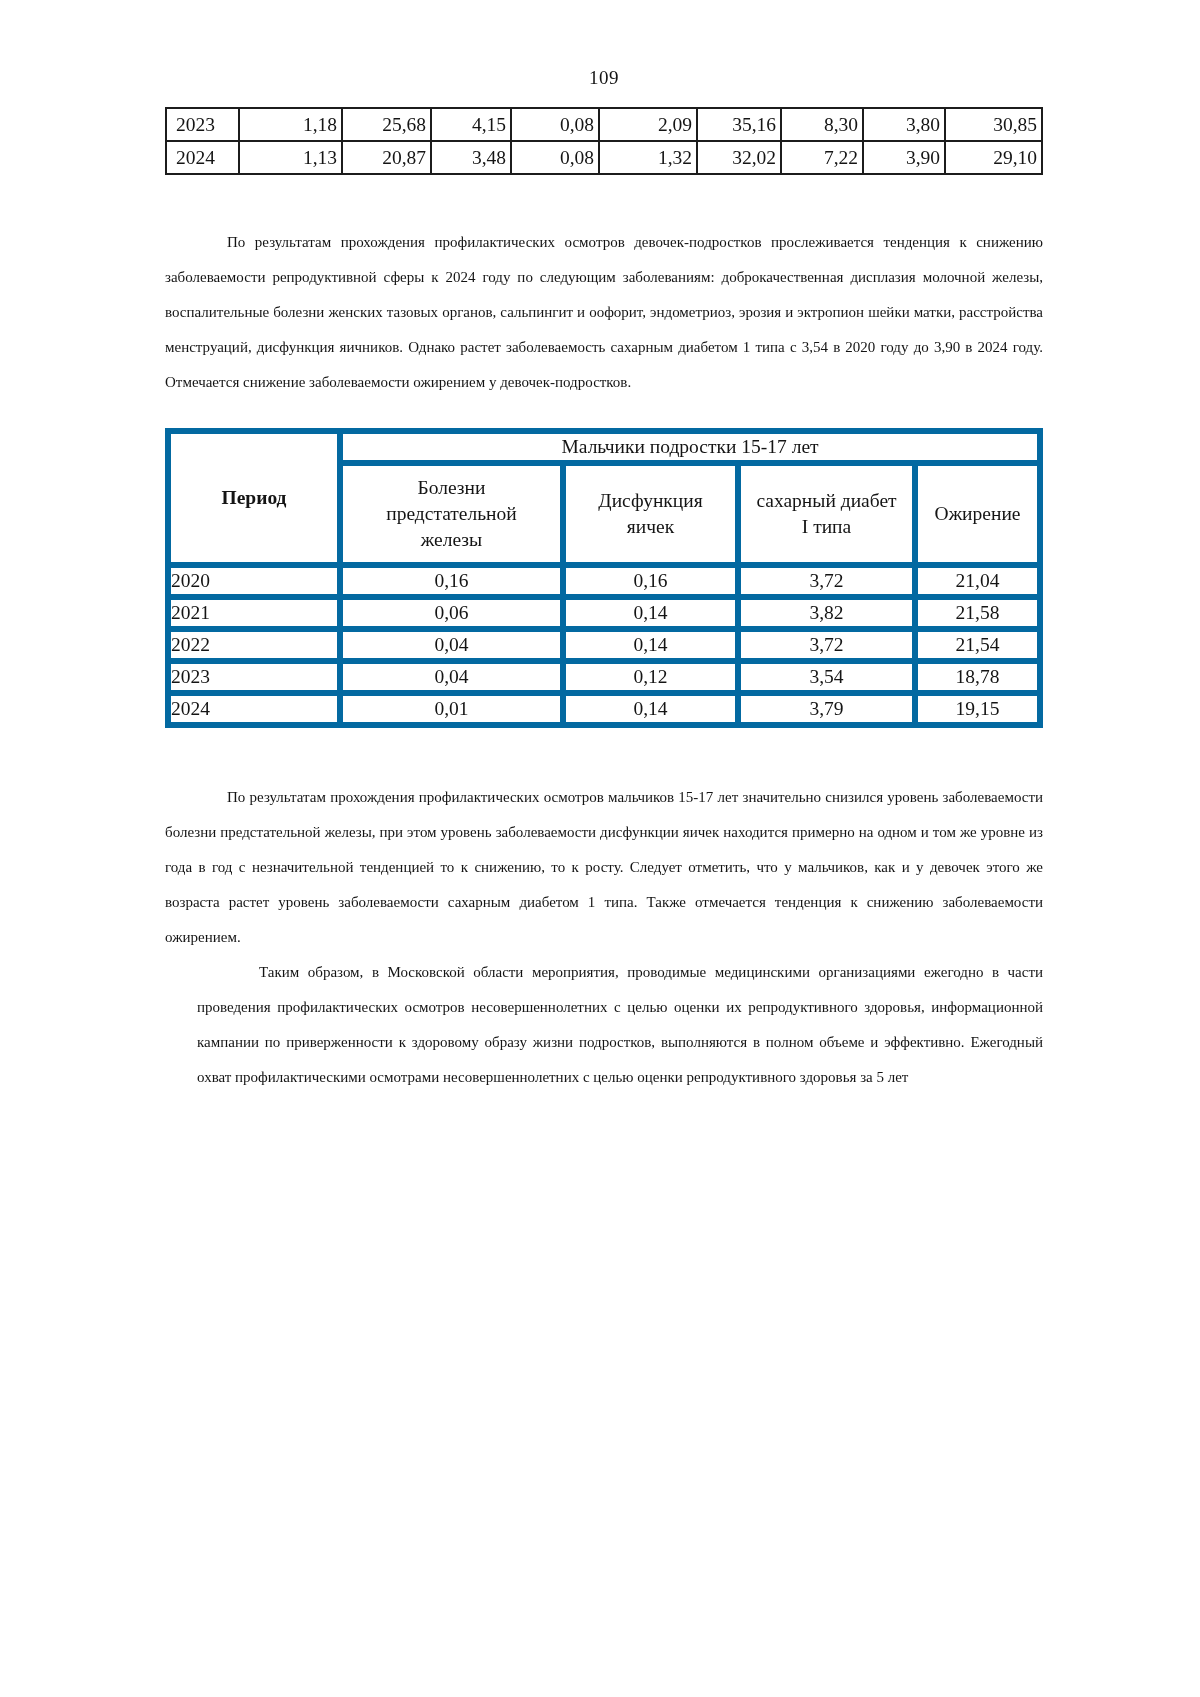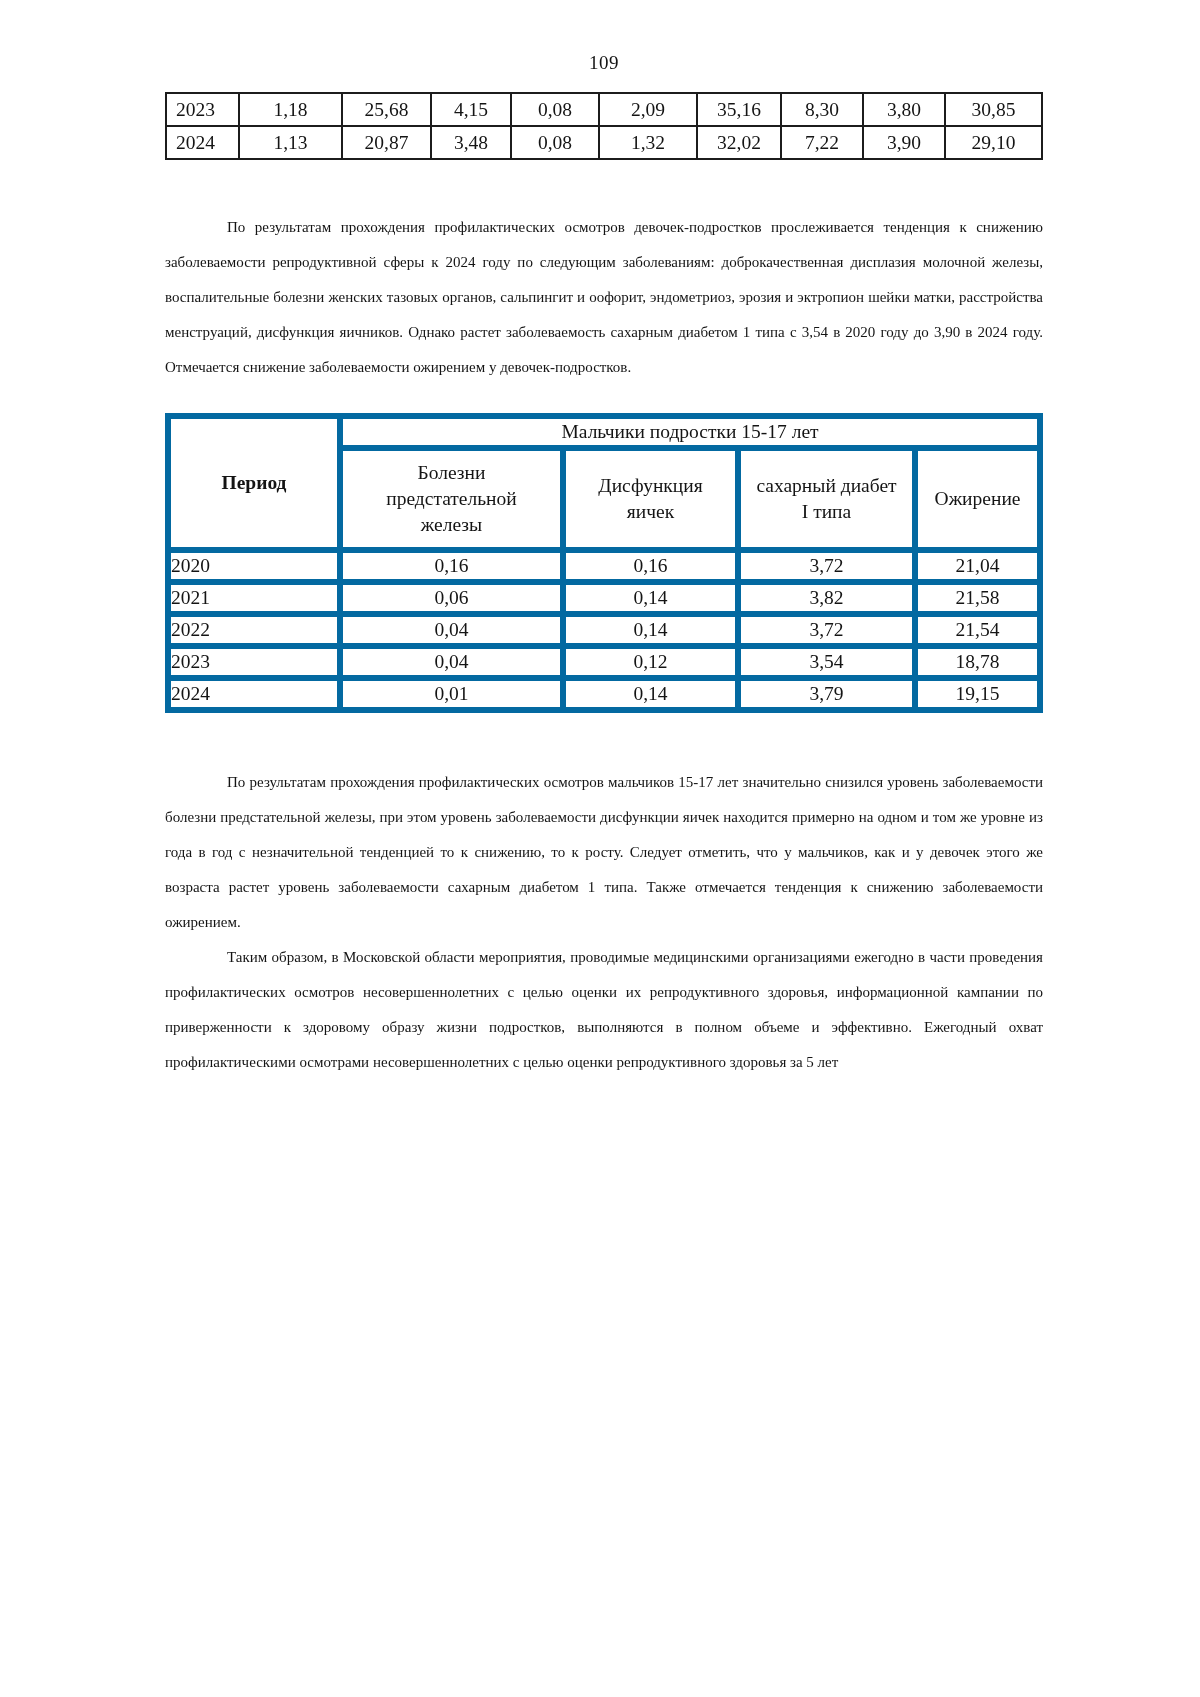--- a/index.html
+++ b/index.html
@@ -9,58 +9,58 @@
     width: 1200px;
     height: 1697px;
     background: #ffffff;
     font-family: "Liberation Serif", "DejaVu Serif", serif;
     color: #141414;
     overflow: hidden;
   }
   .content {
     position: absolute;
     left: 165px;
-    top: 0;
+    top: 15px;
     width: 878px;
   }
   .page-number {
     padding-top: 52px;
     text-align: center;
     font-size: 19px;
     letter-spacing: 0.5px;
   }
   table {
     border-collapse: collapse;
     table-layout: fixed;
   }
   .top-table {
     width: 878px;
     margin-top: 18px;
     font-size: 19.5px;
   }
   .top-table td {
     border: 2px solid #1c1c1c;
-    text-align: center;
+    text-align: right;
     height: 33px;
     padding: 1px 4px;
     overflow: hidden;
   }
   .top-table td.year {
     text-align: left;
     padding-left: 9px;
   }
   .body-text {
     font-size: 15px;
     line-height: 35px;
     text-align: justify;
     text-indent: 62px;
   }
   .p1 { margin-top: 50px; }
   .p2 { margin-top: 52px; }
-  .p3 { margin-top: 0; }
+  .p3 { margin-top: 0; margin-left: 32px; }
   .boys-table {
     width: 872px;
     margin-top: 28px;
     font-size: 19.5px;
   }
   .boys-table td {
     border: 6px solid #0369a1;
     text-align: center;
     padding: 2px 6px;
     overflow: hidden;

